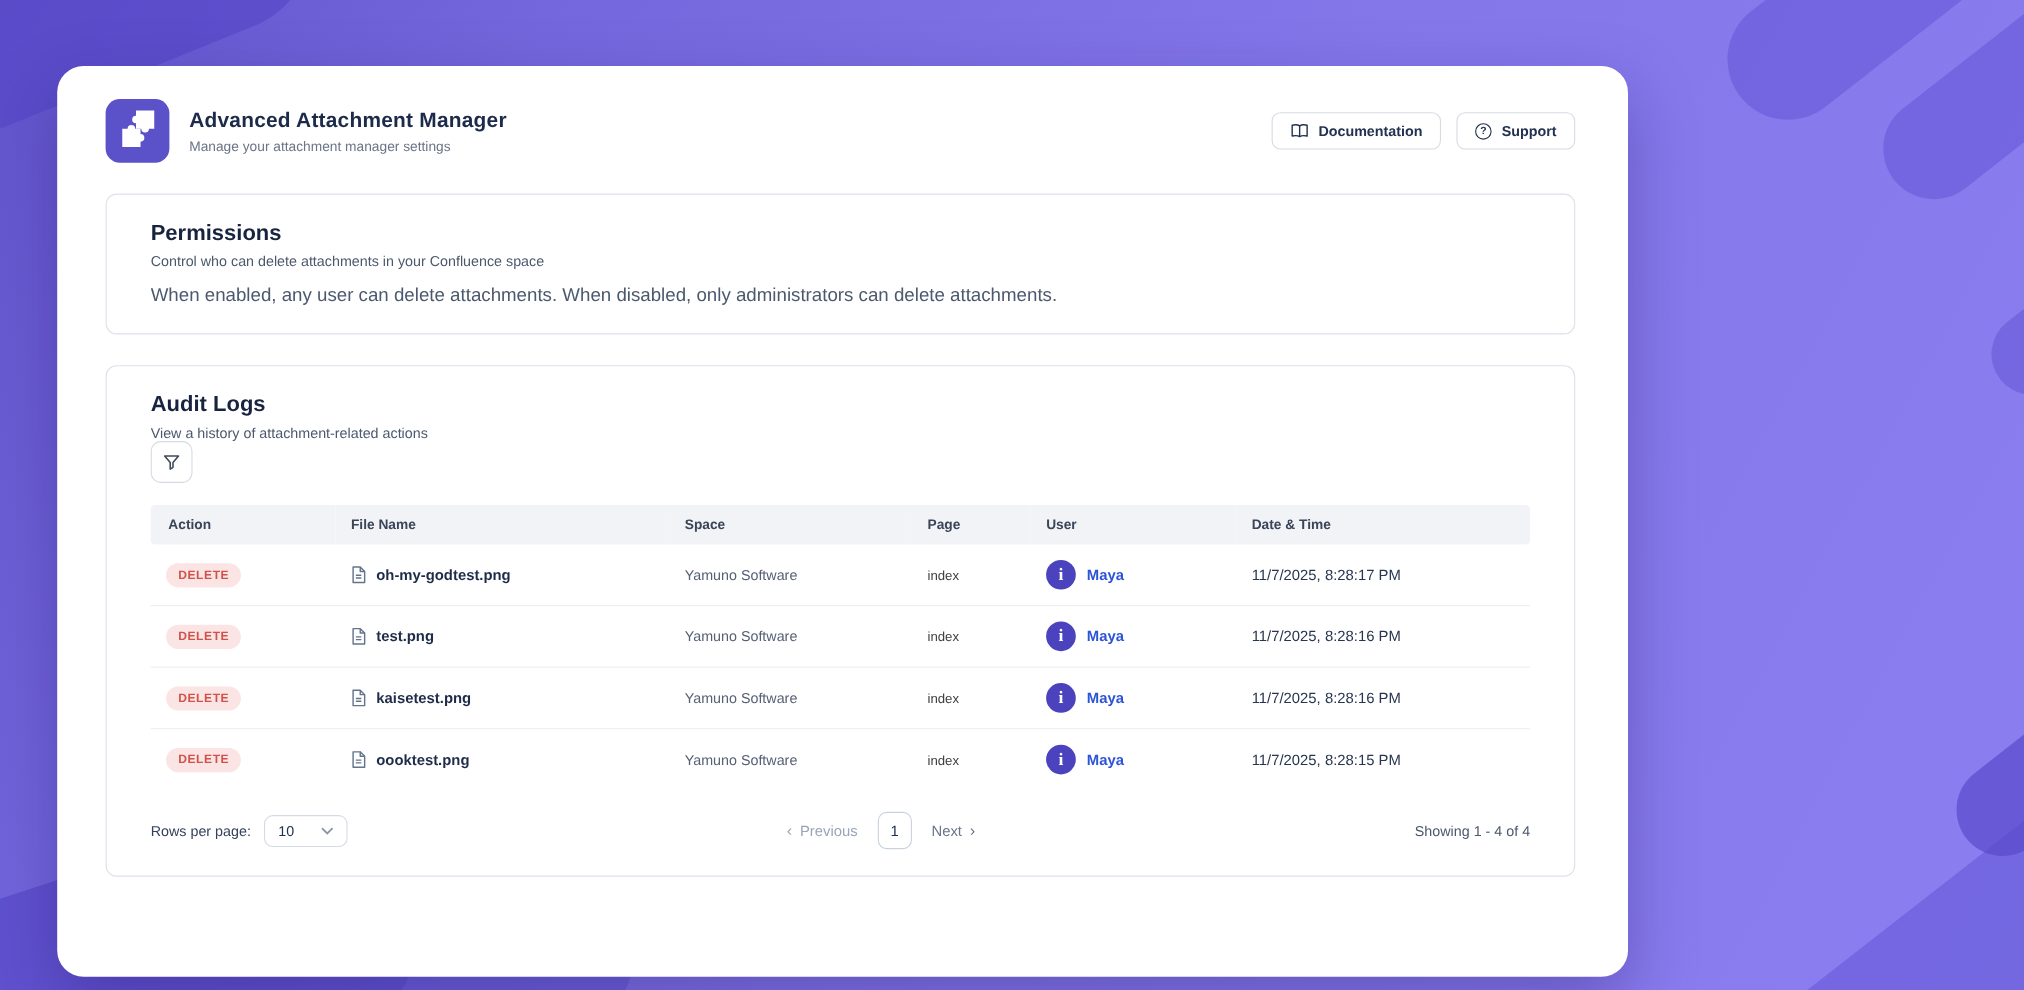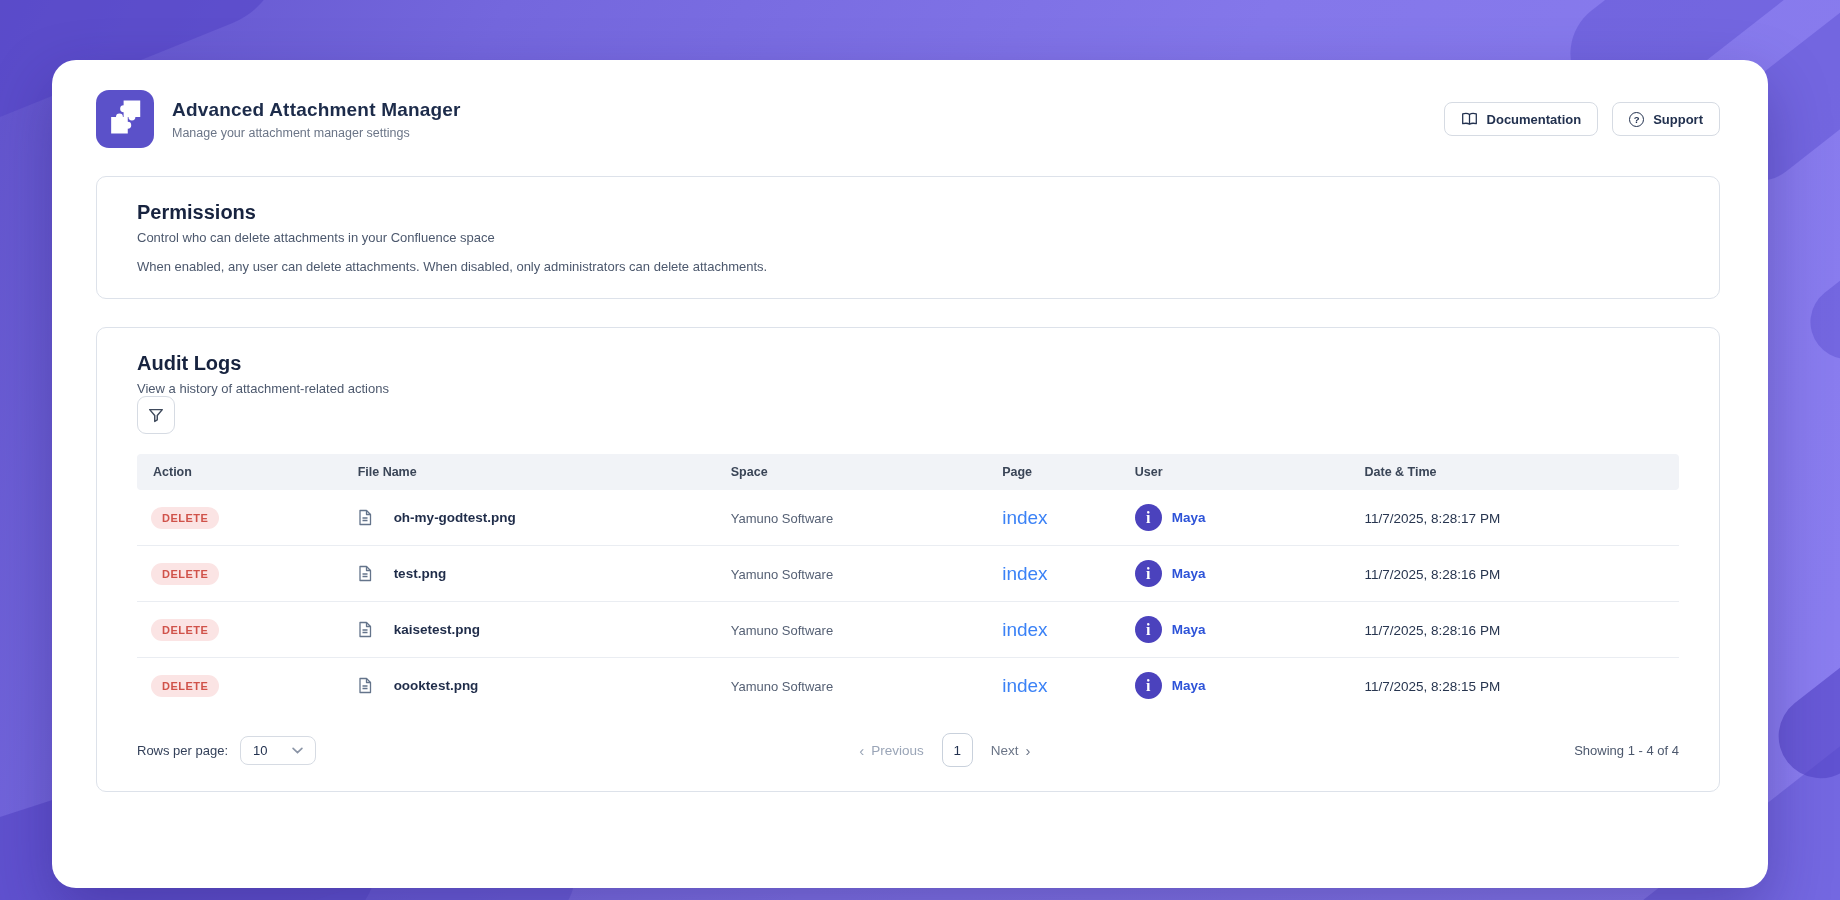--- a/index.html
+++ b/index.html
@@ -7,21 +7,21 @@
   body {
     font-family:"Liberation Sans", sans-serif;
     background:linear-gradient(118deg,#6254cc 0%,#7467dd 22%,#8477ea 55%,#8b7ef0 100%);
     position:relative; color:#1f2c49;
   }
   
   .deco { position:absolute; border-radius:80px; background:rgba(99,85,213,0.55); }
   .deco.dark { background:rgba(86,71,199,0.65); }
 
   .main-card {
-    position:absolute; left:52px; top:60px; width:1716px; height:828px;
+    position:absolute; left:52px; top:60px; width:1428px; height:828px;
     background:#ffffff; border-radius:24px;
     box-shadow:0 24px 60px rgba(38,22,110,0.35);
     padding:30px 48px 0 44px;
   }
 
   
   .app-header { display:flex; align-items:center; }
   .app-icon {
     width:58px; height:58px; border-radius:13px; background:#5b51c9;
     display:flex; align-items:center; justify-content:center; flex:0 0 auto;
@@ -55,21 +55,21 @@
   .toggle-row { display:flex; align-items:center; margin-top:20px; }
   .toggle {
     width:37px; height:20px; border-radius:999px; background:#e2e8f0;
     position:relative; cursor:pointer; flex:0 0 auto;
   }
   .toggle .knob {
     position:absolute; left:2px; top:2px; width:16px; height:16px; border-radius:50%;
     background:#fff; box-shadow:0 1px 3px rgba(30,40,70,.35);
   }
   .toggle-label { margin-left:22px; font-size:13.5px; font-weight:700; color:#1f2c49; }
-  .perm-desc { margin-top:14px; font-size:13px; color:#4c586d; }
+  .perm-desc { margin-top:14px; font-size:17px; color:#4c586d; }
 
   
   .audit-head { display:flex; align-items:flex-start; justify-content:space-between;flex-direction:column; }
   .icon-btn {
     width:38px; height:38px; border:1px solid #d6dbe3; border-radius:9px; background:#fff;
     display:flex; align-items:center; justify-content:center; cursor:pointer;
   }
 
   table.audit { width:100%; border-collapse:collapse; margin-top:20px; table-layout:fixed; }
   table.audit th {
@@ -83,24 +83,24 @@
   td:first-child, th:first-child { padding-left:16px;margin-top:16px; }
 
   .col-action{width:13.4%}.col-file{width:24.2%}.col-space{width:17.6%}
   .col-page{width:8.6%}.col-user{width:14.9%}.col-date{width:21.3%}
 
   .badge-delete {
     display:inline-block; background:#fbe4e4; color:#d0524a;
     font-size:11px; font-weight:700; letter-spacing:.5px;
     padding:5px 11px; border-radius:999px;
   }
-  .file-cell { display:flex; align-items:center; gap:22px; }
+  .file-cell { display:flex; align-items:center; gap:9px; }
   .file-name { font-size:13.5px; font-weight:700; color:#1f2c49; }
   .space-text { font-size:13px; font-weight:500; color:#566175; }
-  .page-link { font-size:19px; color:#3b82f6; text-decoration:none; cursor:pointer;margin-top:32px; }
+  .page-link { font-size:12px; color:#404040; text-decoration:none; cursor:pointer;margin-top:32px; }
   .user-cell { display:flex; align-items:center; gap:10px; }
   .avatar {
     width:27px; height:27px; border-radius:50%; background:#4b42bd; color:#fff;
     display:flex; align-items:center; justify-content:center;
     font-family:"Liberation Serif", serif; font-weight:700; font-size:16px; flex:0 0 auto;
   }
   .user-name { font-size:13.5px; font-weight:700; color:#2d53d8; }
   .date-text { font-size:13.5px; color:#27354f; }
 
   

